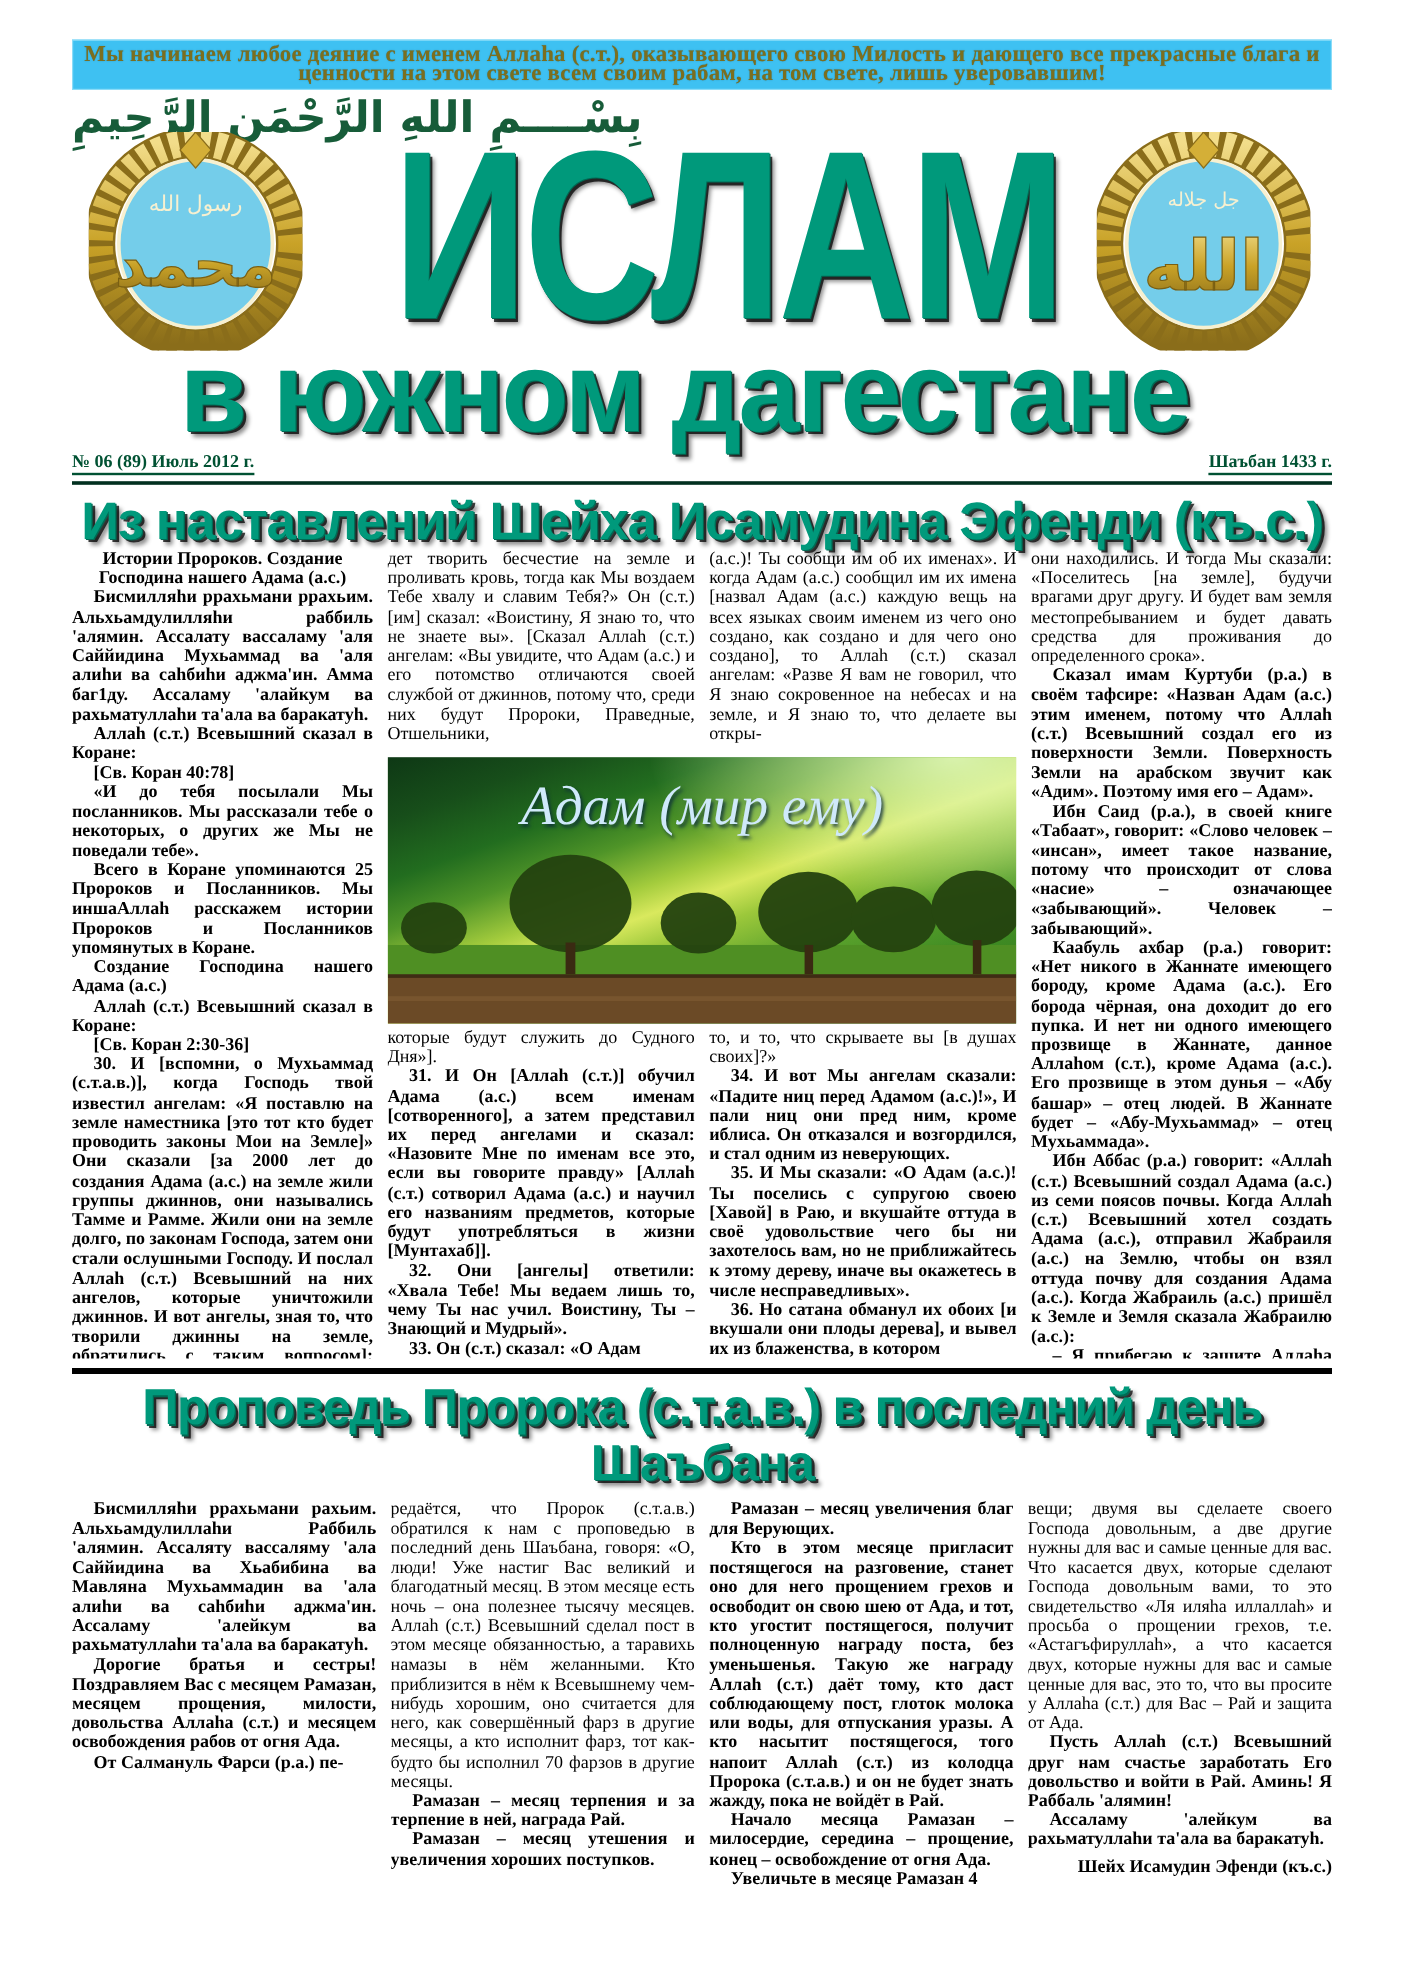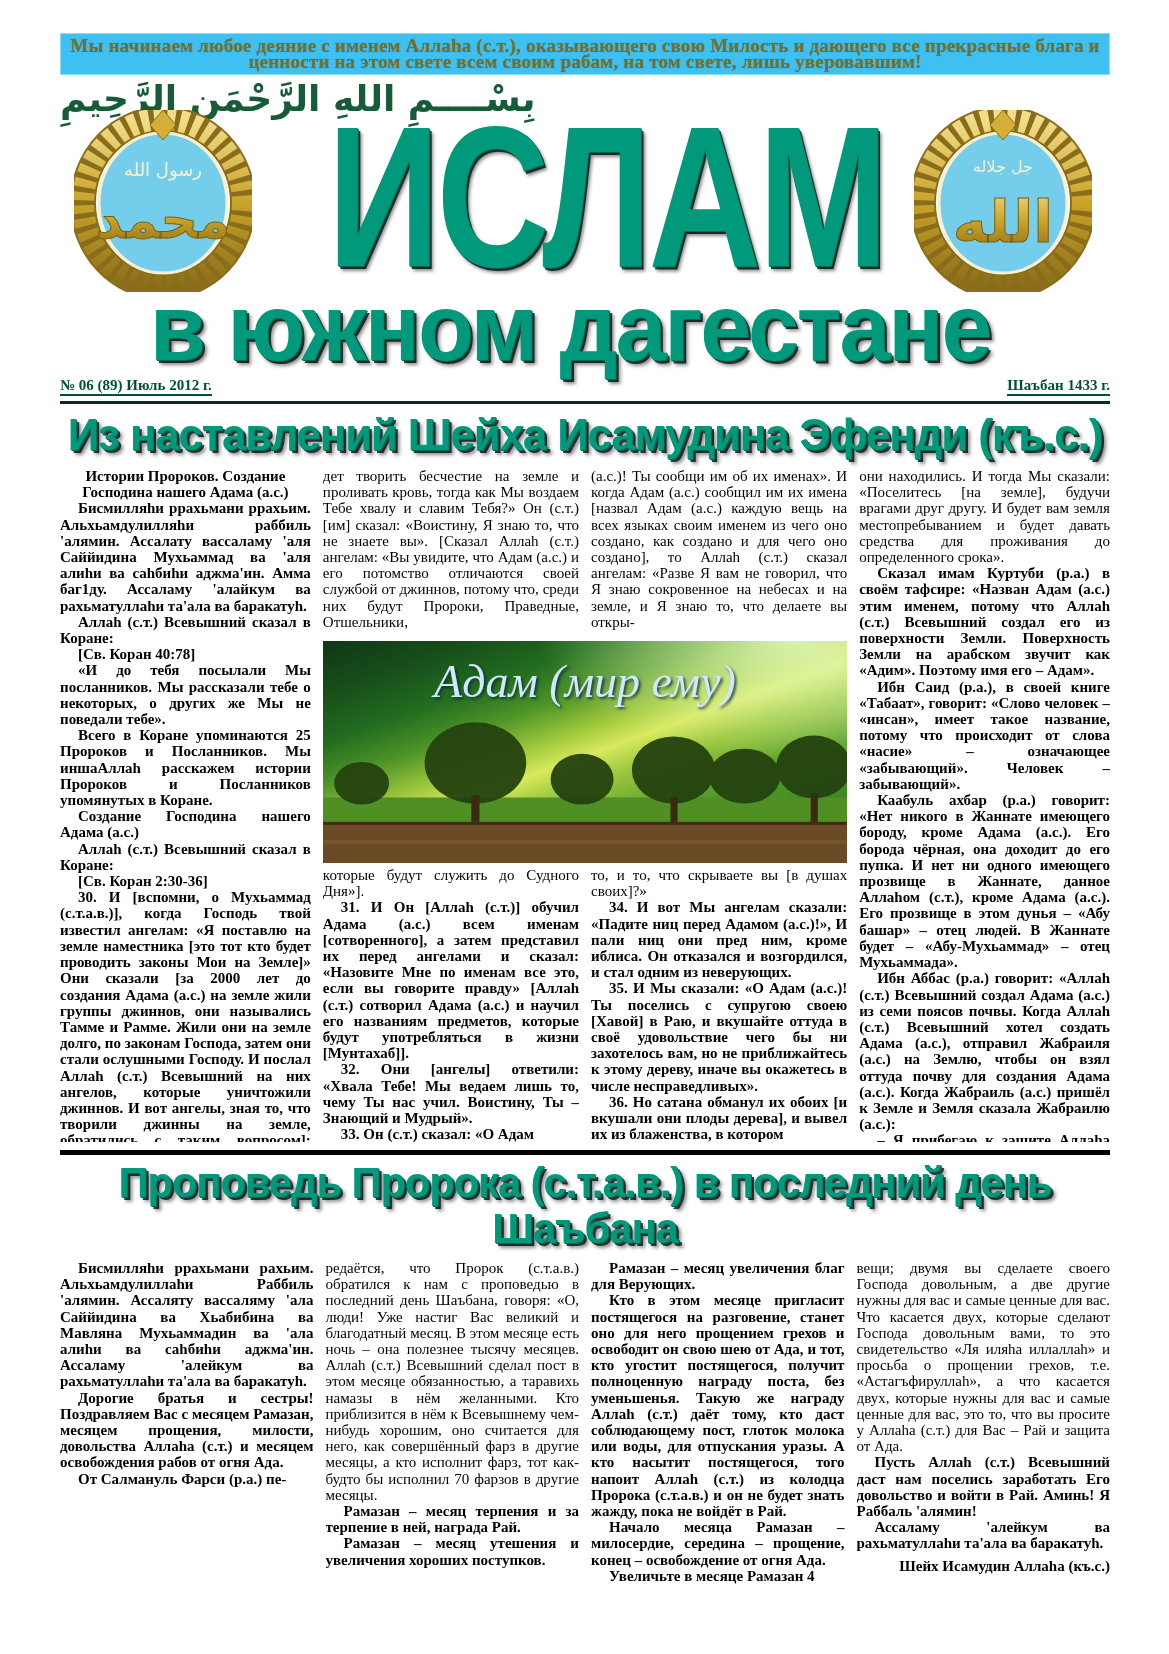--- a/index.html
+++ b/index.html
@@ -30,21 +30,21 @@
           margin-top:10px;border-bottom:3px solid #01301f;padding-bottom:5px;}
   .issue-row span{font-size:15px;font-weight:bold;color:#015233;border-bottom:2px solid #015233;}
 
   
   .headline{+text-align:center;text-align:center;margin-top:8px;font-size:44px;line-height:46px;
           letter-spacing:-1px;transform:scaleX(.99);}
   .headline.h2{font-size:42px;margin-top:5px;}
 
   
   .art{display:flex;gap:12px;overflow:hidden;text-align:justify;}
-  .art1{height:674px;margin-top:10px;}
+  .art1{height:674px;margin-top:0;}
   .art2{height:354px;margin-top:8px;}
   .col{flex:1 1 0;overflow:hidden;}
   .mid{flex:2.09 1 0;display:flex;flex-direction:column;overflow:hidden;}
   .mid-top{height:170px;display:flex;gap:12px;overflow:hidden;}
   .mid-bot{flex:1;display:flex;gap:12px;overflow:hidden;}
   .half{flex:1 1 0;overflow:hidden;}
   .col p,.half p{margin:0;font-size:15px;line-height:16.2px;}
   p.ind{text-indent:18px;font-weight:bold;}
   .col-head{font-weight:bold;text-align:center;font-size:15.5px;line-height:17px;margin:0 0 2px;}
   .cont-note{font-weight:bold;font-style:italic;text-align:right;margin-top:6px !important;}
@@ -203,19 +203,19 @@
       <p class="ind">Рамазан – месяц утешения и увеличения хороших поступков.</p>
     </div>
     <div class="col">
       <p class="ind">Рамазан – месяц увеличения благ для Верующих.</p>
       <p class="ind">Кто в этом месяце пригласит постящегося на разговение, станет оно для него прощением грехов и освободит он свою шею от Ада, и тот, кто угостит постящегося, получит полноценную награду поста, без уменьшенья. Такую же награду Аллаh (с.т.) даёт тому, кто даст соблюдающему пост, глоток молока или воды, для отпускания уразы. А кто насытит постящегося, того напоит Аллаh (с.т.) из колодца Пророка (с.т.а.в.) и он не будет знать жажду, пока не войдёт в Рай.</p>
       <p class="ind">Начало месяца Рамазан – милосердие, середина – прощение, конец – освобождение от огня Ада.</p>
       <p class="ind">Увеличьте в месяце Рамазан 4</p>
     </div>
     <div class="col">
       <p>вещи; двумя вы сделаете своего Господа довольным, а две другие нужны для вас и самые ценные для вас. Что касается двух, которые сделают Господа довольным вами, то это свидетельство «Ля иляhа иллаллаh» и просьба о прощении грехов, т.е. «Астагъфируллаh», а что касается двух, которые нужны для вас и самые ценные для вас, это то, что вы просите у Аллаhа (с.т.) для Вас – Рай и защита от Ада.</p>
-      <p class="ind">Пусть Аллаh (с.т.) Всевышний даст нам поселись заработать Его довольство и войти в Рай. Аминь! Я Раббаль 'алямин!</p>
+      <p class="ind">Пусть Аллаh (с.т.) Всевышний друг нам счастье заработать Его довольство и войти в Рай. Аминь! Я Раббаль 'алямин!</p>
       <p class="ind">Ассаламу 'алейкум ва рахьматуллаhи та'ала ва баракатуh.</p>
-      <p class="signature">Шейх Исамудин Аллаhа (къ.с.)</p>
+      <p class="signature">Шейх Исамудин Эфенди (къ.с.)</p>
     </div>
   </div>
 
 </div>
 
 </body></html>

